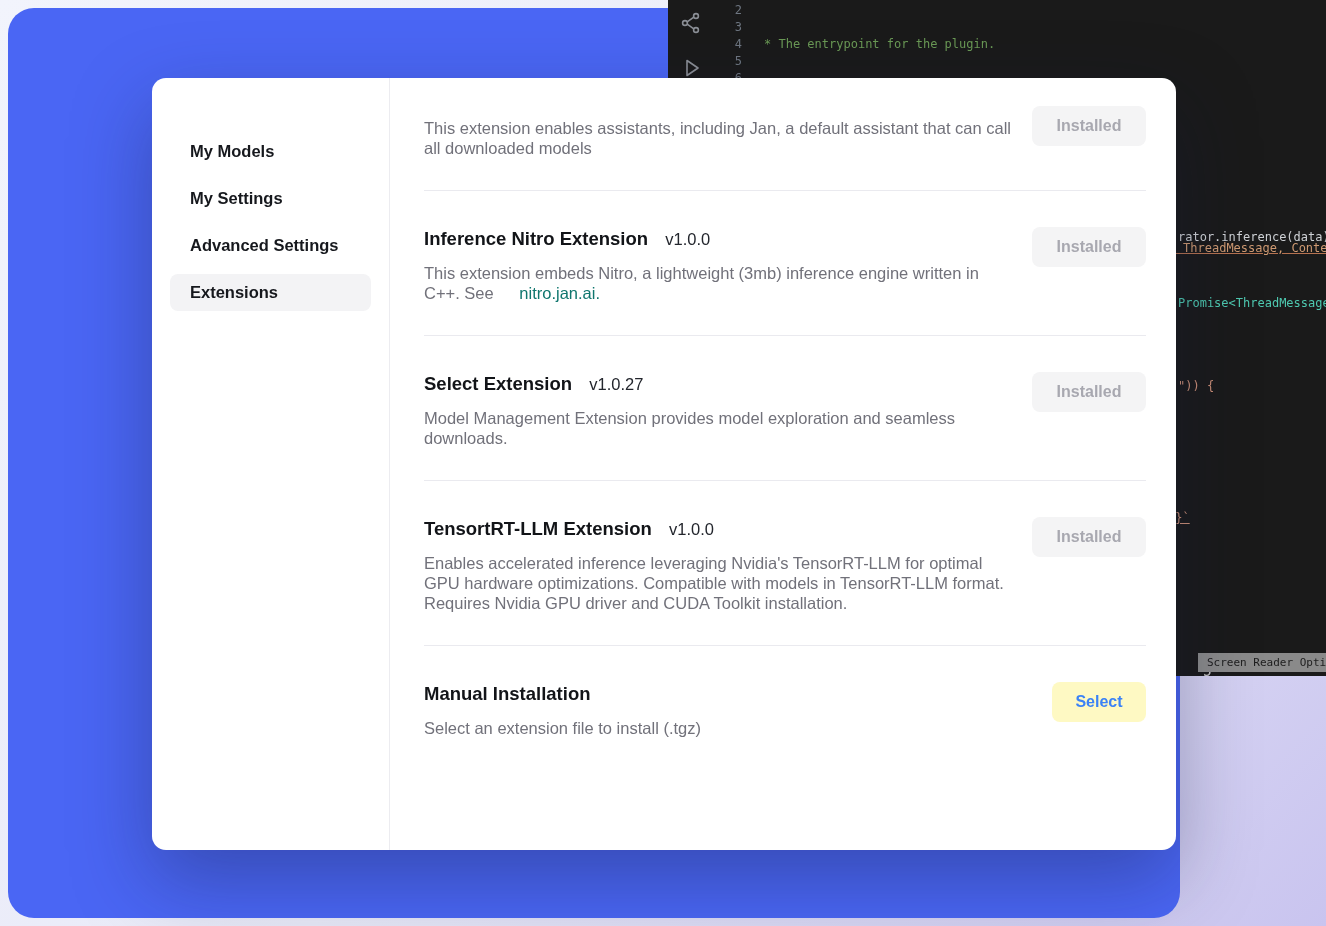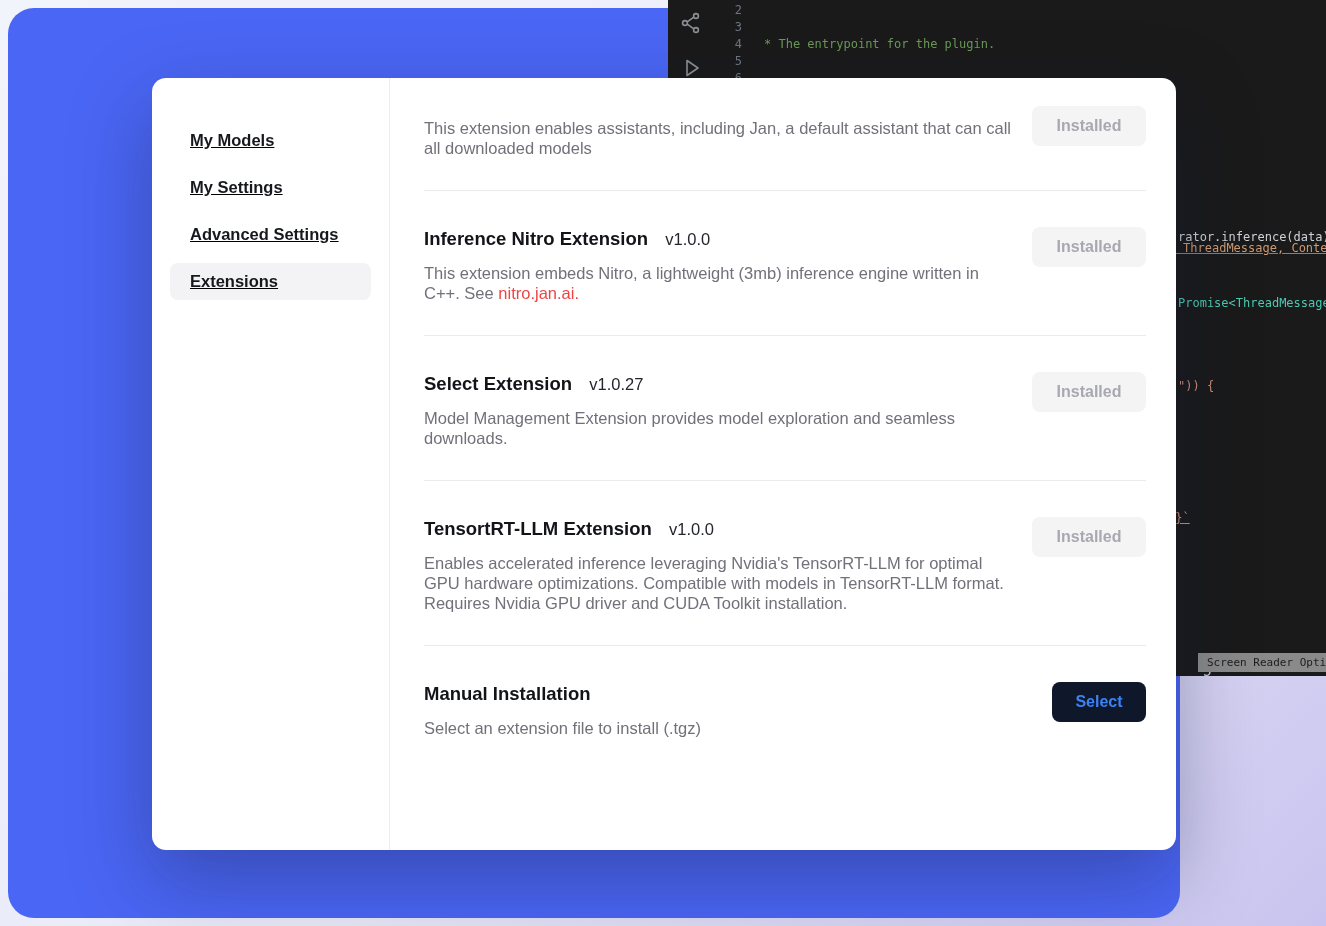--- a/index.html
+++ b/index.html
@@ -36,36 +36,36 @@
   .status-chip{
     position:absolute;left:530px;top:653px;height:19px;padding:0 9px;
     background:#8a8a8a;color:#1d1d1d;font-size:11px;line-height:19px;white-space:nowrap;
   }
   
   .modal{
     position:absolute;left:152px;top:78px;width:1024px;height:772px;
     background:#ffffff;border-radius:14px;display:flex;z-index:5;overflow:hidden;
     box-shadow:0 30px 80px rgba(20,25,60,.35);
   }
-  .sidebar{width:238px;box-sizing:border-box;border-right:1px solid #ececf0;padding:44px 18px 0;text-decoration:underline;}
+  .sidebar{width:238px;box-sizing:border-box;border-right:1px solid #ececf0;padding:55px 18px 0;}
   .side-item{
     padding:9px 20px;margin-bottom:10px;border-radius:8px;
     font-size:16.5px;font-weight:600;color:#16181d;cursor:pointer;white-space:nowrap;
   }
   .side-item.active{background:#f3f3f5;}
   .content{flex:1;box-sizing:border-box;padding:28px 30px 0 34px;}
   .ext-row{display:flex;justify-content:space-between;align-items:flex-start;}
   .ext-title{margin:0;line-height:24px;}
   .ext-name{font-size:18.5px;font-weight:700;color:#121418;}
   .ext-ver{font-size:16.5px;font-weight:400;color:#23262d;margin-left:12px;}
   .ext-desc{margin:12px 0 0;font-size:16.5px;line-height:20px;color:#71717a;max-width:588px;}
-  .link{color:#ef4444;text-decoration:none;cursor:pointer;}
+  .link{color:#0f766e;text-decoration:none;cursor:pointer;margin-left:21px;}
   .btn{border:none;border-radius:8px;font-family:inherit;font-size:16px;}
   .btn-installed{min-width:114px;padding:11px 18px;background:#f4f4f5;color:#a8a8b0;font-weight:700;}
-  .btn-select{min-width:94px;padding:11px 20px;background:#0f172a;color:#3b82f6;font-weight:600;cursor:pointer;}
+  .btn-select{min-width:94px;padding:11px 20px;background:#fef9c3;color:#3b82f6;font-weight:600;cursor:pointer;}
   .sep{border:none;border-top:1px solid #eaeaef;margin:32px 0 36px;}
 </style>
 </head>
 <body>
 
 <div class="blue-panel"></div>
 
 <div class="editor">
   <span class="activity-icon icon-fork">
     <svg width="24" height="24" viewBox="0 0 24 24" fill="none" stroke="currentColor" stroke-width="1.6">

